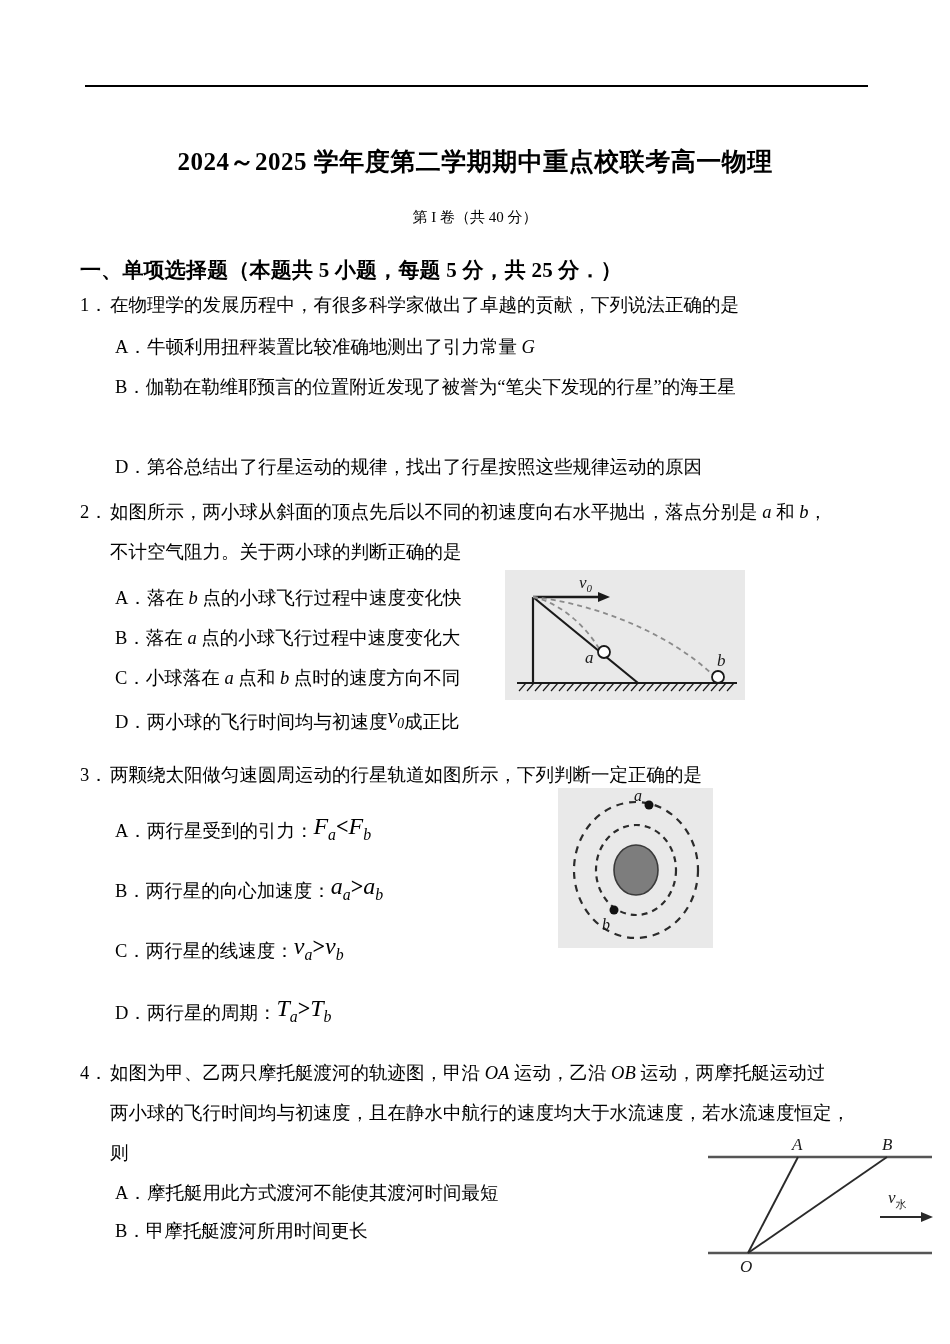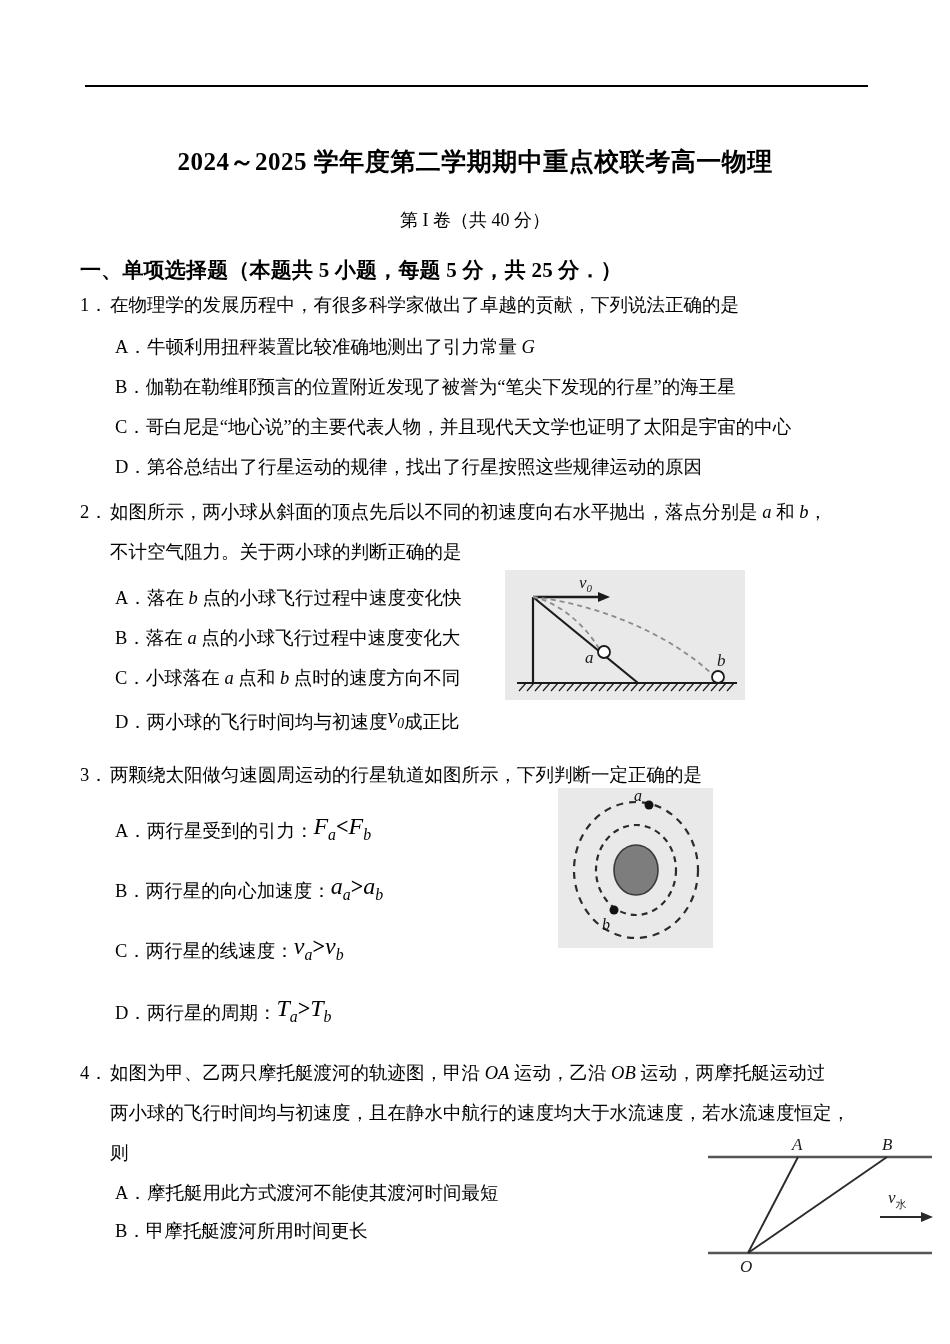--- a/index.html
+++ b/index.html
@@ -43,21 +43,21 @@
     font-weight: bold;
     letter-spacing: 0.5px;
     font-family: "Liberation Serif", "DejaVu Serif", serif;
   }
   .paper-part {
     position: absolute;
     left: 0;
     top: 208px;
     width: 950px;
     text-align: center;
-    font-size: 18px;
+    font-size: 15px;
     font-family: "Liberation Serif", "DejaVu Serif", serif;
   }
   .section-head {
     position: absolute;
     left: 80px;
     top: 256px;
     font-size: 21px;
     font-weight: bold;
     letter-spacing: 0.2px;
   }
@@ -134,23 +134,20 @@
   <div class="section-head">一、单项选择题（本题共 5 小题，每题 5 分，共 25 分．）</div>
 
   <div class="q qnum" style="top:296px;">1．</div>
   <div class="q qcont" style="top:296px;">在物理学的发展历程中，有很多科学家做出了卓越的贡献，下列说法正确的是</div>
 
   <div class="opt" style="top:374px;">
     <span>B．</span><span>伽勒在勒维耶预言的位置附近发现了被誉为“笔尖下发现的行星”的海王星</span>
   </div>
   <div class="opt" style="top:334px;">
     <span>A．</span><span>牛顿利用扭秤装置比较准确地测出了引力常量 </span><span class="mi">G</span>
-  </div>
-  <div class="opt" style="top:414px;">
-    <span>C．</span><span>哥白尼是“地心说”的主要代表人物，并且现代天文学也证明了太阳是宇宙的中心</span>
   </div>
   <div class="opt" style="top:454px;">
     <span>D．</span><span>第谷总结出了行星运动的规律，找出了行星按照这些规律运动的原因</span>
   </div>
 
   <div class="q qnum" style="top:503px;">2．</div>
   <div class="q qcont" style="top:503px;">
     <span>如图所示，两小球从斜面的顶点先后以不同的初速度向右水平抛出，落点分别是 </span><span class="mi">a</span><span> 和 </span><span class="mi">b</span><span>，</span>
   </div>
   <div class="q qcont" style="top:543px;">不计空气阻力。关于两小球的判断正确的是</div>

